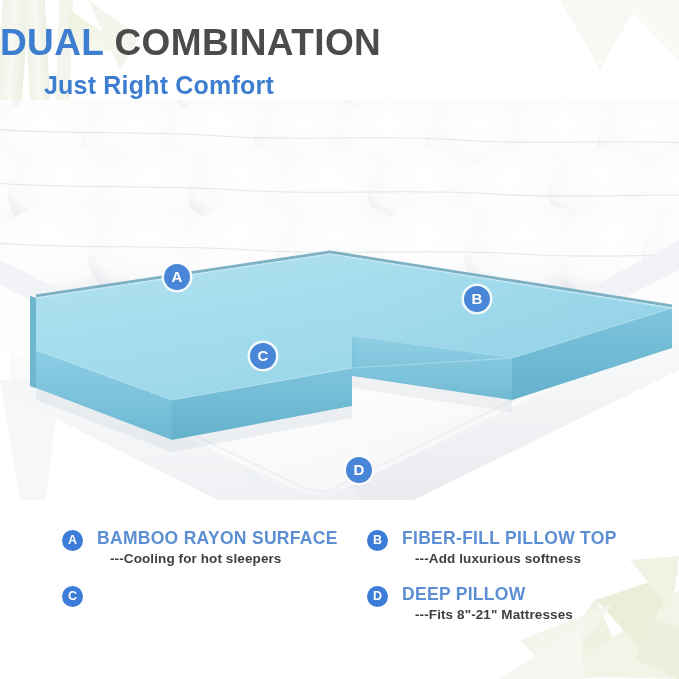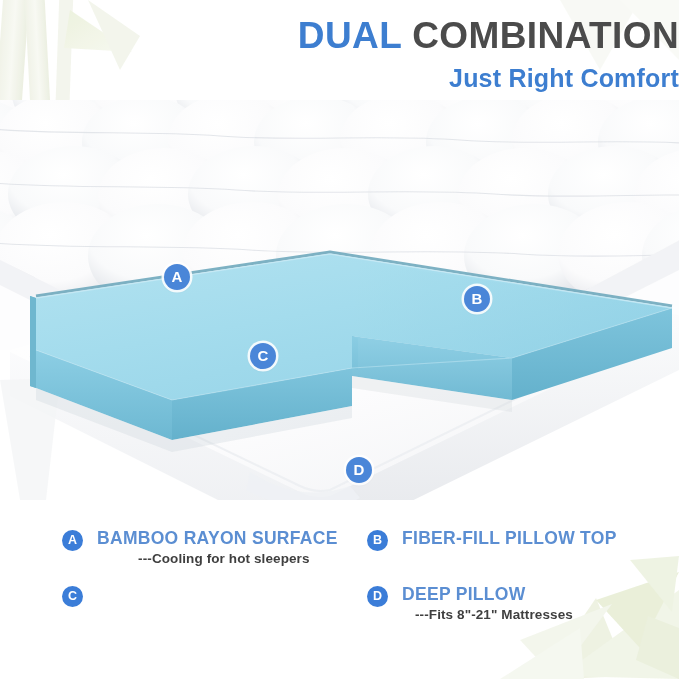--- a/index.html
+++ b/index.html
@@ -17,39 +17,40 @@
   
   .bg-deco {
     position: absolute; inset: 0;
     pointer-events: none;
     z-index: 0;
   }
 
   
   .title-block {
     position: absolute;
-    top: 17px; left: 0; right: 0;
-    text-align: right;
+    top: 24px; left: 0; right: 0;
+    text-align: left;
     z-index: 5;
   }
   .title-main {
     font-size: 37px;
     font-weight: bold;
     letter-spacing: 0.4px;
     line-height: 1.05;
     white-space: nowrap;
   }
   .title-main .t-blue { color: #3d7ed0; }
   .title-main .t-gray { color: #4b4b4b; }
   .title-sub {
     margin-top: 8px;
     font-size: 25px;
     font-weight: bold;
     color: #3d7ed0;
     letter-spacing: 0.2px;
+    padding-left: 44px;
   }
 
   
   .illustration {
     position: absolute;
     top: 100px; left: 0;
     width: 679px; height: 400px;
     z-index: 2;
   }
   .illustration svg { display: block; }
@@ -109,21 +110,20 @@
     white-space: nowrap;
   }
   .legend-sub {
     margin-top: 3px;
     margin-left: 13px;
     font-size: 13.5px;
     font-weight: bold;
     color: #3f3f3f;
     letter-spacing: 0.1px;
     white-space: nowrap;
-    text-align: center;
   }
 </style>
 </head>
 <body>
 
 <div class="bg-deco">
   <svg width="679" height="679" viewBox="0 0 679 679">
     <defs>
       <linearGradient id="stalkG" x1="0" y1="0" x2="1" y2="0">
         <stop offset="0%" stop-color="#eef1e4"></stop>
@@ -360,20 +360,21 @@
     <div class="legend-text">
       <div class="legend-title">BAMBOO RAYON SURFACE</div>
       <div class="legend-sub">---Cooling for hot sleepers</div>
     </div>
   </div>
 
   <div class="legend-item">
     <div class="legend-badge">B</div>
     <div class="legend-text">
       <div class="legend-title">FIBER-FILL PILLOW TOP</div>
+      <div class="legend-sub">---Add luxurious softness</div>
     </div>
   </div>
 
   <div class="legend-item">
     <div class="legend-badge">C</div>
   </div>
 
   <div class="legend-item">
     <div class="legend-badge">D</div>
     <div class="legend-text">

